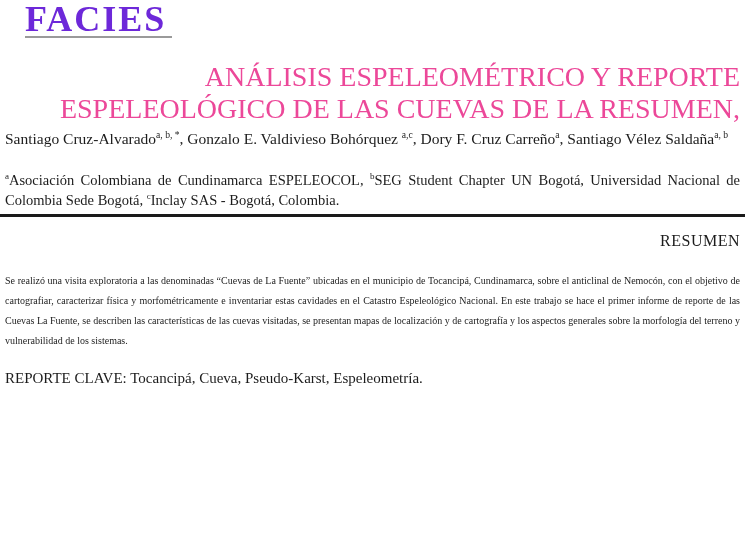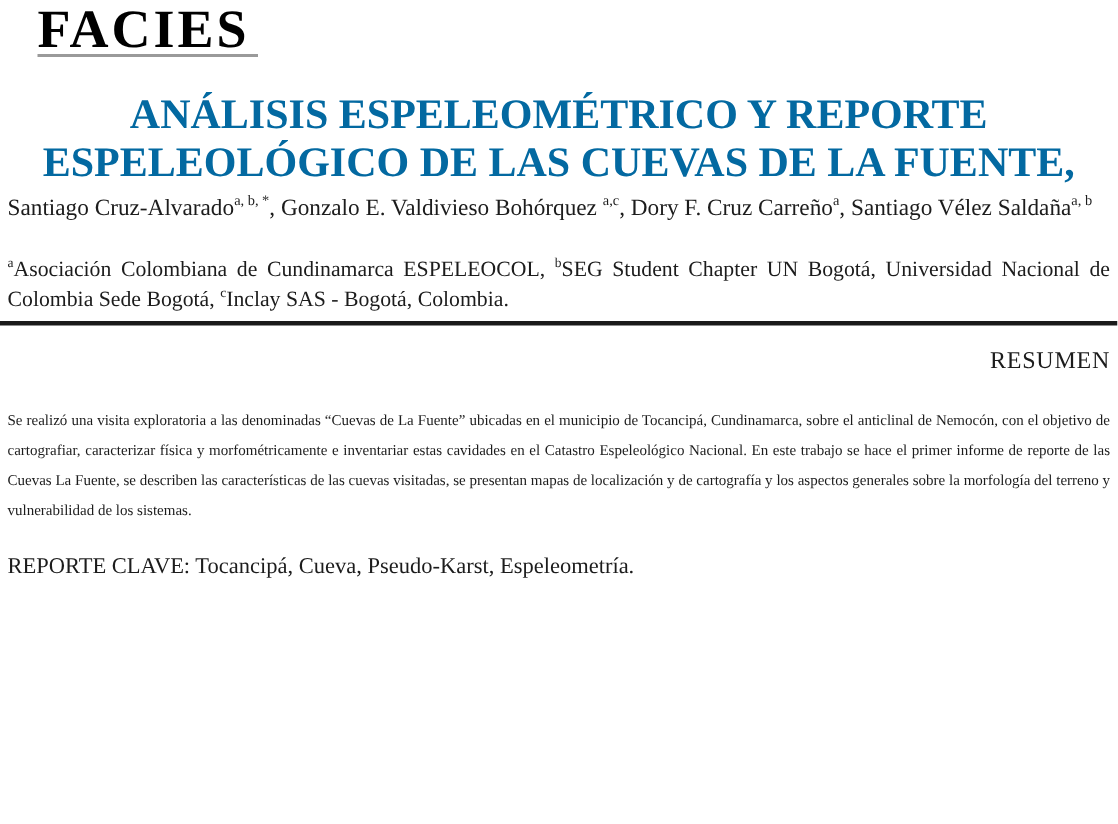--- a/index.html
+++ b/index.html
@@ -9,30 +9,30 @@
     color: #1c1c1c;
     font-family: "Liberation Serif", "DejaVu Serif", serif;
     overflow: hidden;
   }
   .page { width: 745px; height: 549px; padding: 0 5px; overflow: hidden; }
 
   
   .logo { margin: 3px 0 0 20px; width: 150px; }
   .logo-text {
     font-size: 36px; font-weight: bold; letter-spacing: 2px;
-    line-height: 32px; color: #000000; white-space: nowrap;
+    line-height: 32px; color: #6d28d9; white-space: nowrap;
   }
   .logo-rule { height: 2px; background: #9a9a9a; margin-top: 1px; width: 147px; }
   .logo-sub-clip {
     height: 4px; overflow: hidden; margin-top: 2px; width: 147px;
     text-align: center;
   }
 
   
-  .title { margin-top: 17px; text-align: center; font-weight: 700; color: #0369a1; }
+  .title { margin-top: 17px; text-align: right; font-weight: 400; color: #ec4899; }
   .title .tline {
     display: block; white-space: nowrap;
     font-size: 28px; line-height: 32px;
   }
 
   
   .authors {
     margin-top: 3px;
     font-size: 15.5px; line-height: 21.5px;
     text-align: justify;
@@ -77,21 +77,21 @@
 <div class="page">
 
   <div class="logo">
     <div class="logo-text">FACIES</div>
     <div class="logo-rule"></div>
     <div class="logo-sub-clip"></div>
   </div>
 
   <h1 class="title">
       <span class="tline">ANÁLISIS ESPELEOMÉTRICO Y REPORTE</span>
-      <span class="tline">ESPELEOLÓGICO DE LAS CUEVAS DE LA FUENTE,</span>
+      <span class="tline">ESPELEOLÓGICO DE LAS CUEVAS DE LA RESUMEN,</span>
     </h1>
 
   <p class="authors"><span>Santiago Cruz-Alvarado</span><sup>a, b, *</sup><span>, Gonzalo E. Valdivieso Bohórquez </span><sup>a,c</sup><span>, Dory F. Cruz Carreño</span><sup>a</sup><span>, Santiago Vélez Saldaña</span><sup>a, b</sup></p>
 
   <p class="affil"><sup>a</sup><span>Asociación Colombiana de Cundinamarca ESPELEOCOL, </span><sup>b</sup><span>SEG Student Chapter UN Bogotá, Universidad Nacional de Colombia Sede Bogotá, </span><sup>c</sup><span>Inclay SAS - Bogotá, Colombia.</span></p>
 
 
   <div class="rule"></div>
 
   <h2 class="resumen-heading">RESUMEN</h2>

